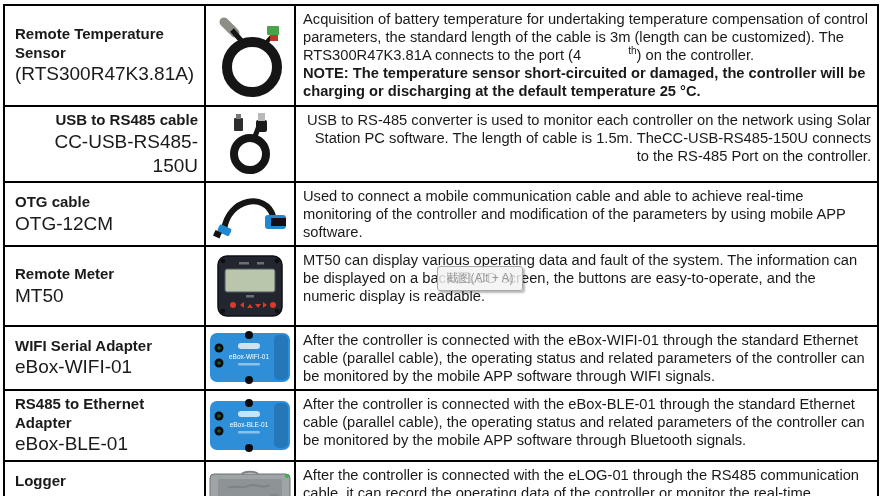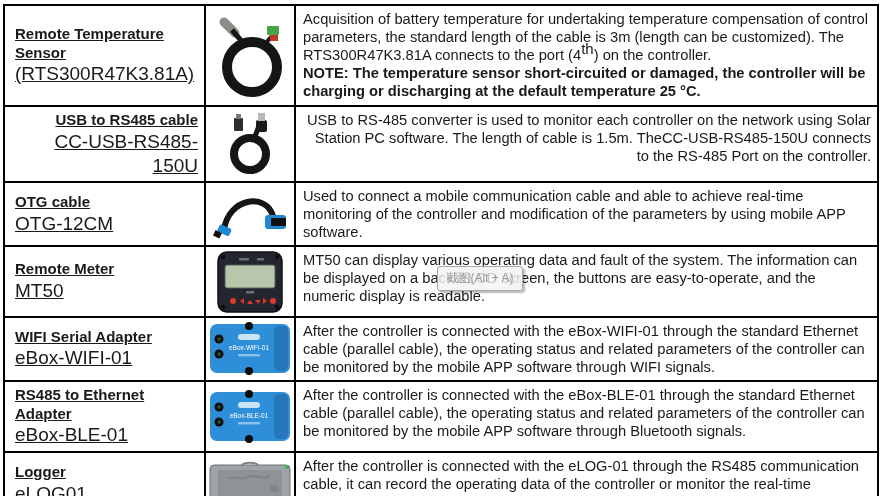--- a/index.html
+++ b/index.html
@@ -1,27 +1,27 @@
 <!DOCTYPE html>
 <html><head>
 <meta charset="utf-8">
 <style>
   * { margin:0; padding:0; box-sizing:border-box; }
   html,body { background:#ffffff; }
   body { font-family:"Liberation Sans", sans-serif; color:#1a1a1a; }
   .page { position:relative; width:880px; height:496px; background:#fff; padding:4px 3px 0 3px; overflow:hidden; }
   table.acc { width:874px; border-collapse:collapse; table-layout:fixed; }
   td { border:2px solid #000; background:#fff; }
-  .name-cell { vertical-align:middle; padding:4px 6px 4px 10px;text-decoration:underline; }
+  .name-cell { vertical-align:middle; padding:4px 6px 4px 10px; }
   .prod-name { font-weight:bold; font-size:15px; line-height:1.25; }
   .prod-model { font-size:19px; line-height:1.25; }
   .img-cell { vertical-align:middle; text-align:center; padding:2px; }
   .desc-cell { vertical-align:top; padding:5px 6px 3px 7px; font-size:14.7px; line-height:1.22; }
   .desc-note { font-weight:bold; margin-top:0; }
-  sup { font-size:15px; line-height:0; }
+  sup { font-size:10px; line-height:0;margin-left:47px; }
   .tooltip {
     position:absolute; left:437px; top:266px; width:86px; height:25px;
     background:rgba(243,243,243,0.82); border:1px solid #a8a8a8; border-radius:3px;
     box-shadow:2px 2px 2px rgba(0,0,0,0.28);
     font-size:12px; color:#9a9a9a; display:flex; align-items:center; justify-content:center;
     white-space:nowrap; overflow:hidden;
   }
   svg { display:block; margin:0 auto; }
 </style>
 </head>
@@ -89,21 +89,21 @@
             <rect x="4" y="43" width="7" height="6" fill="#111" transform="rotate(25 7 46)"></rect>
             <rect x="55" y="27" width="21" height="14" rx="3" fill="#1e88d2"></rect>
             <rect x="61" y="30" width="15" height="8" fill="#111"></rect>
           </svg>
         </td>
         <td class="desc-cell">
           <div>Used to connect a mobile communication cable and able to achieve real-time monitoring of the controller and modification of the parameters by using mobile APP software.</div>
         </td>
       </tr>
 
-      <tr style="height:71px;">
+      <tr style="height:80px;">
         <td class="name-cell">
           <div class="prod-name">Remote Meter</div>
           <div class="prod-model">MT50</div>
         </td>
         <td class="img-cell">
           <svg width="66" height="62" viewBox="0 0 66 62">
             <rect x="1" y="1" width="64" height="60" rx="9" fill="#23262e" stroke="#0d0f13" stroke-width="1.5"></rect>
             <rect x="8" y="14" width="50" height="23" rx="2" fill="#b9c6ab" stroke="#55585f"></rect>
             <rect x="22" y="7" width="10" height="2.5" fill="#6a6f7a"></rect>
             <rect x="40" y="7" width="7" height="2.5" fill="#6a6f7a"></rect>

